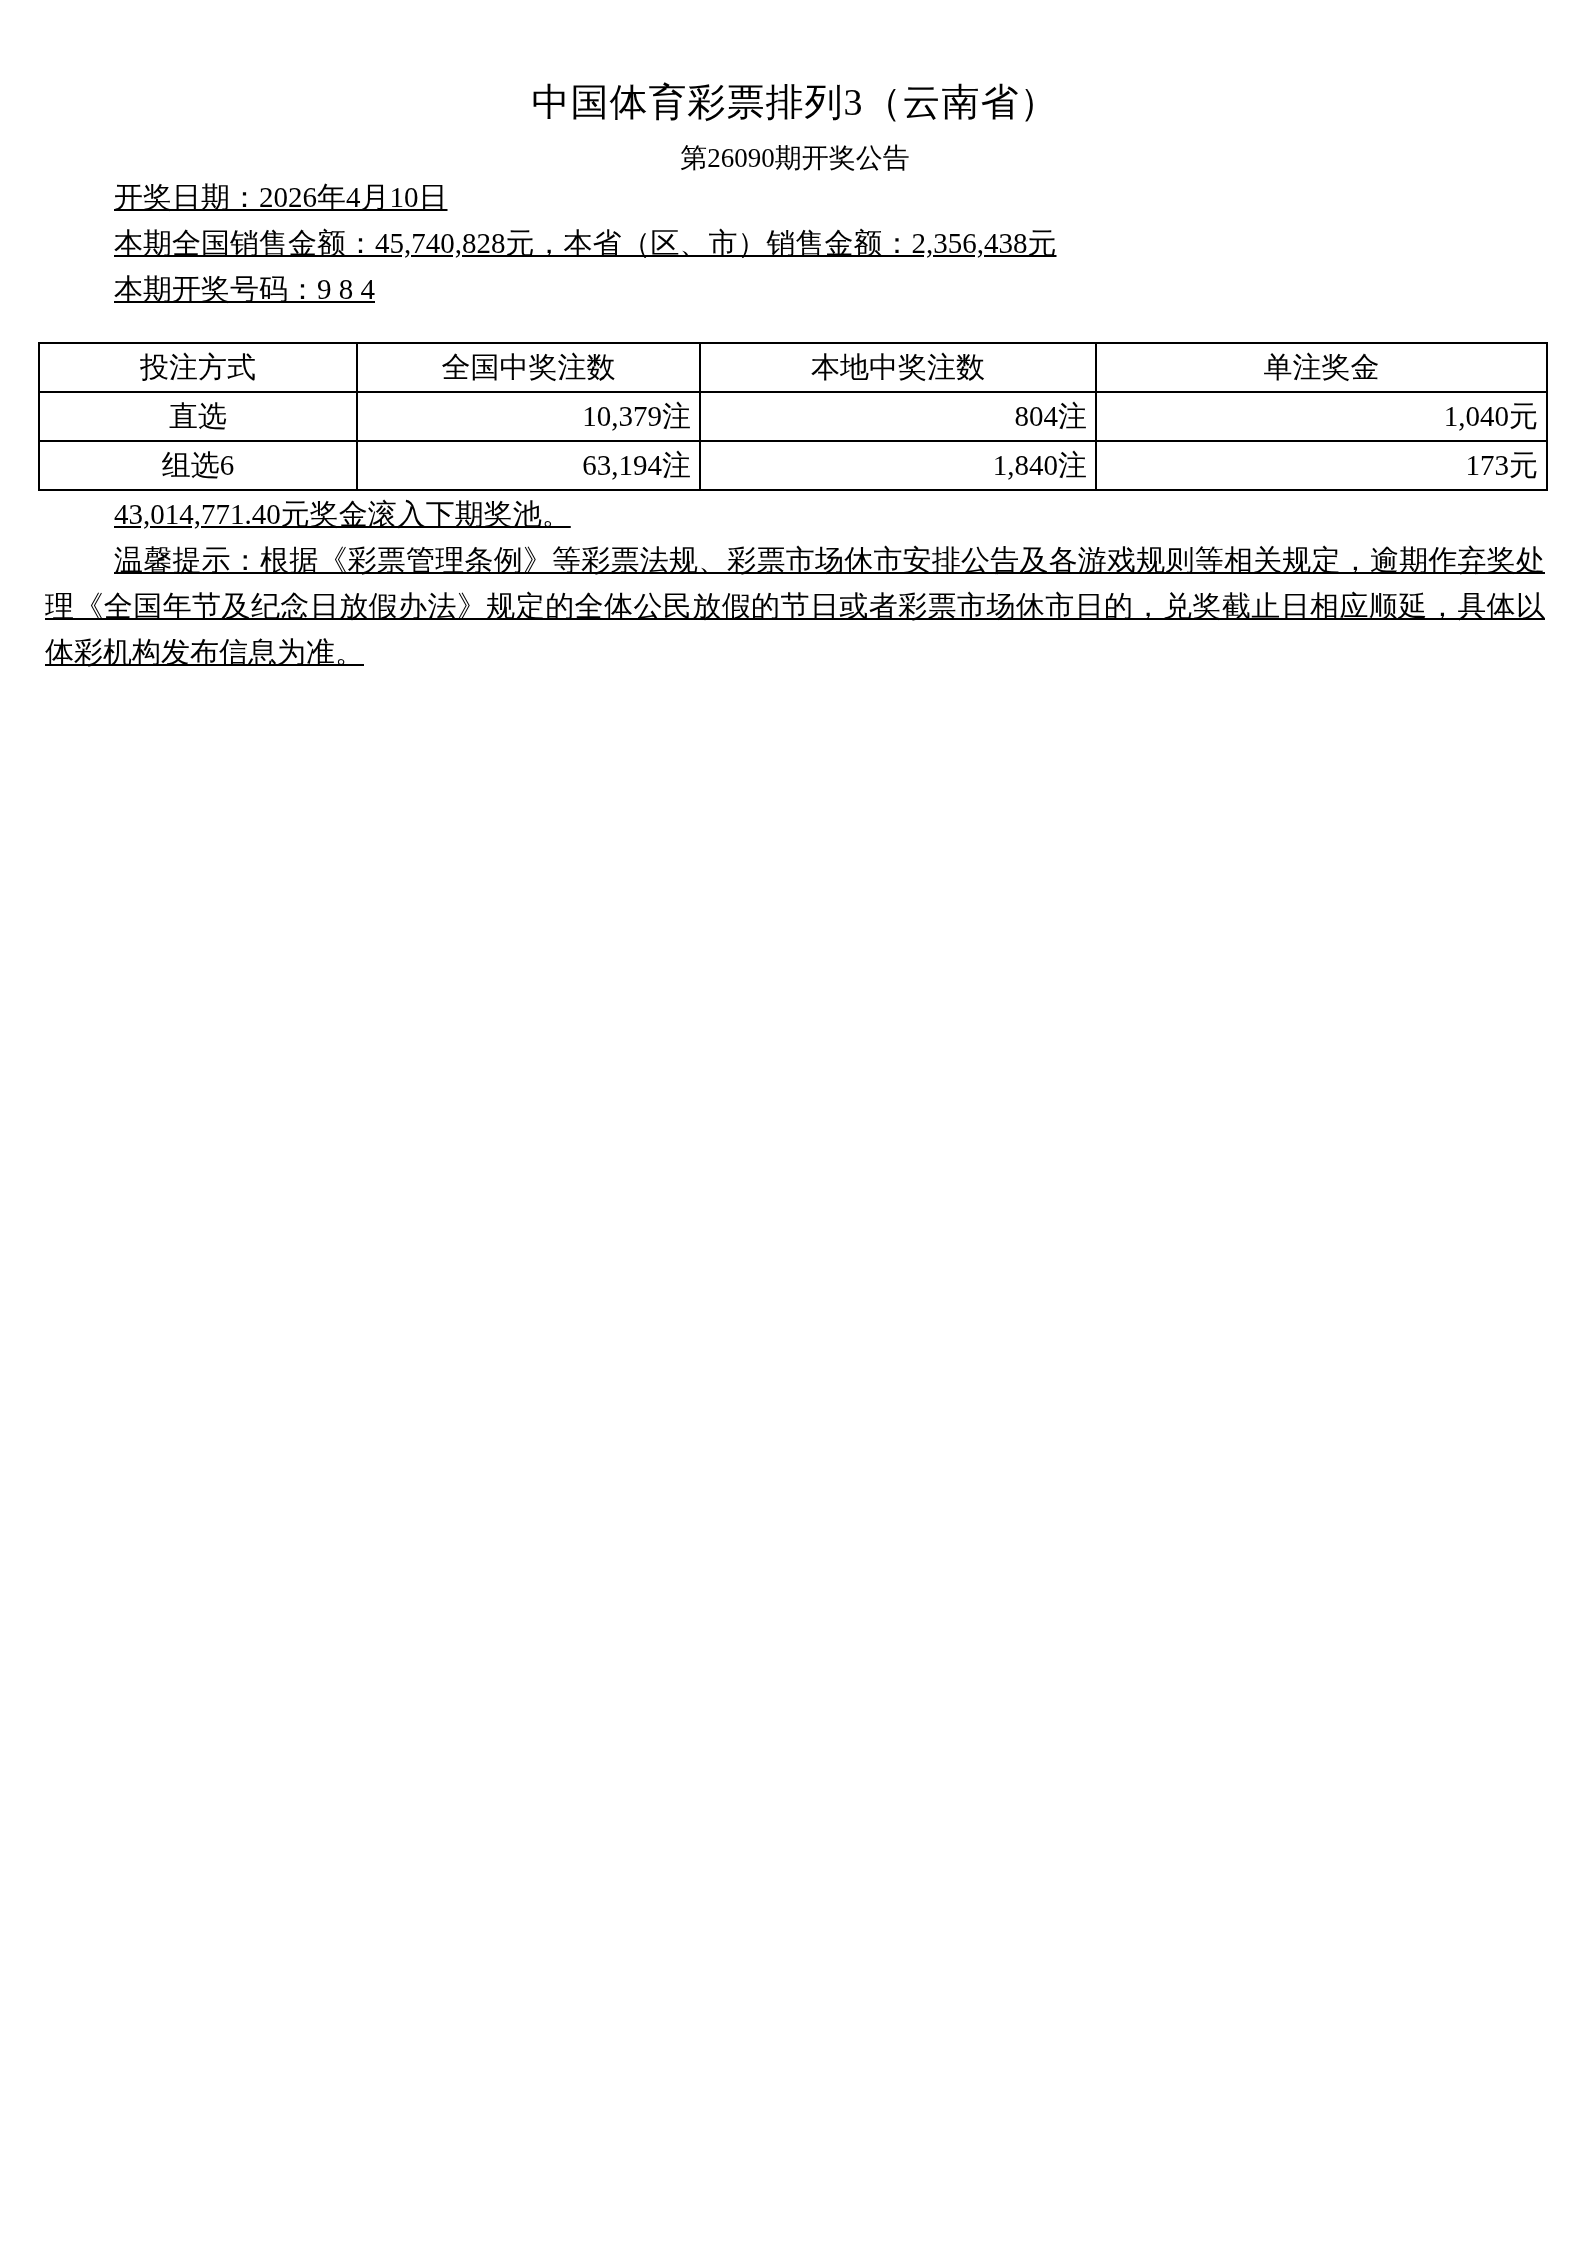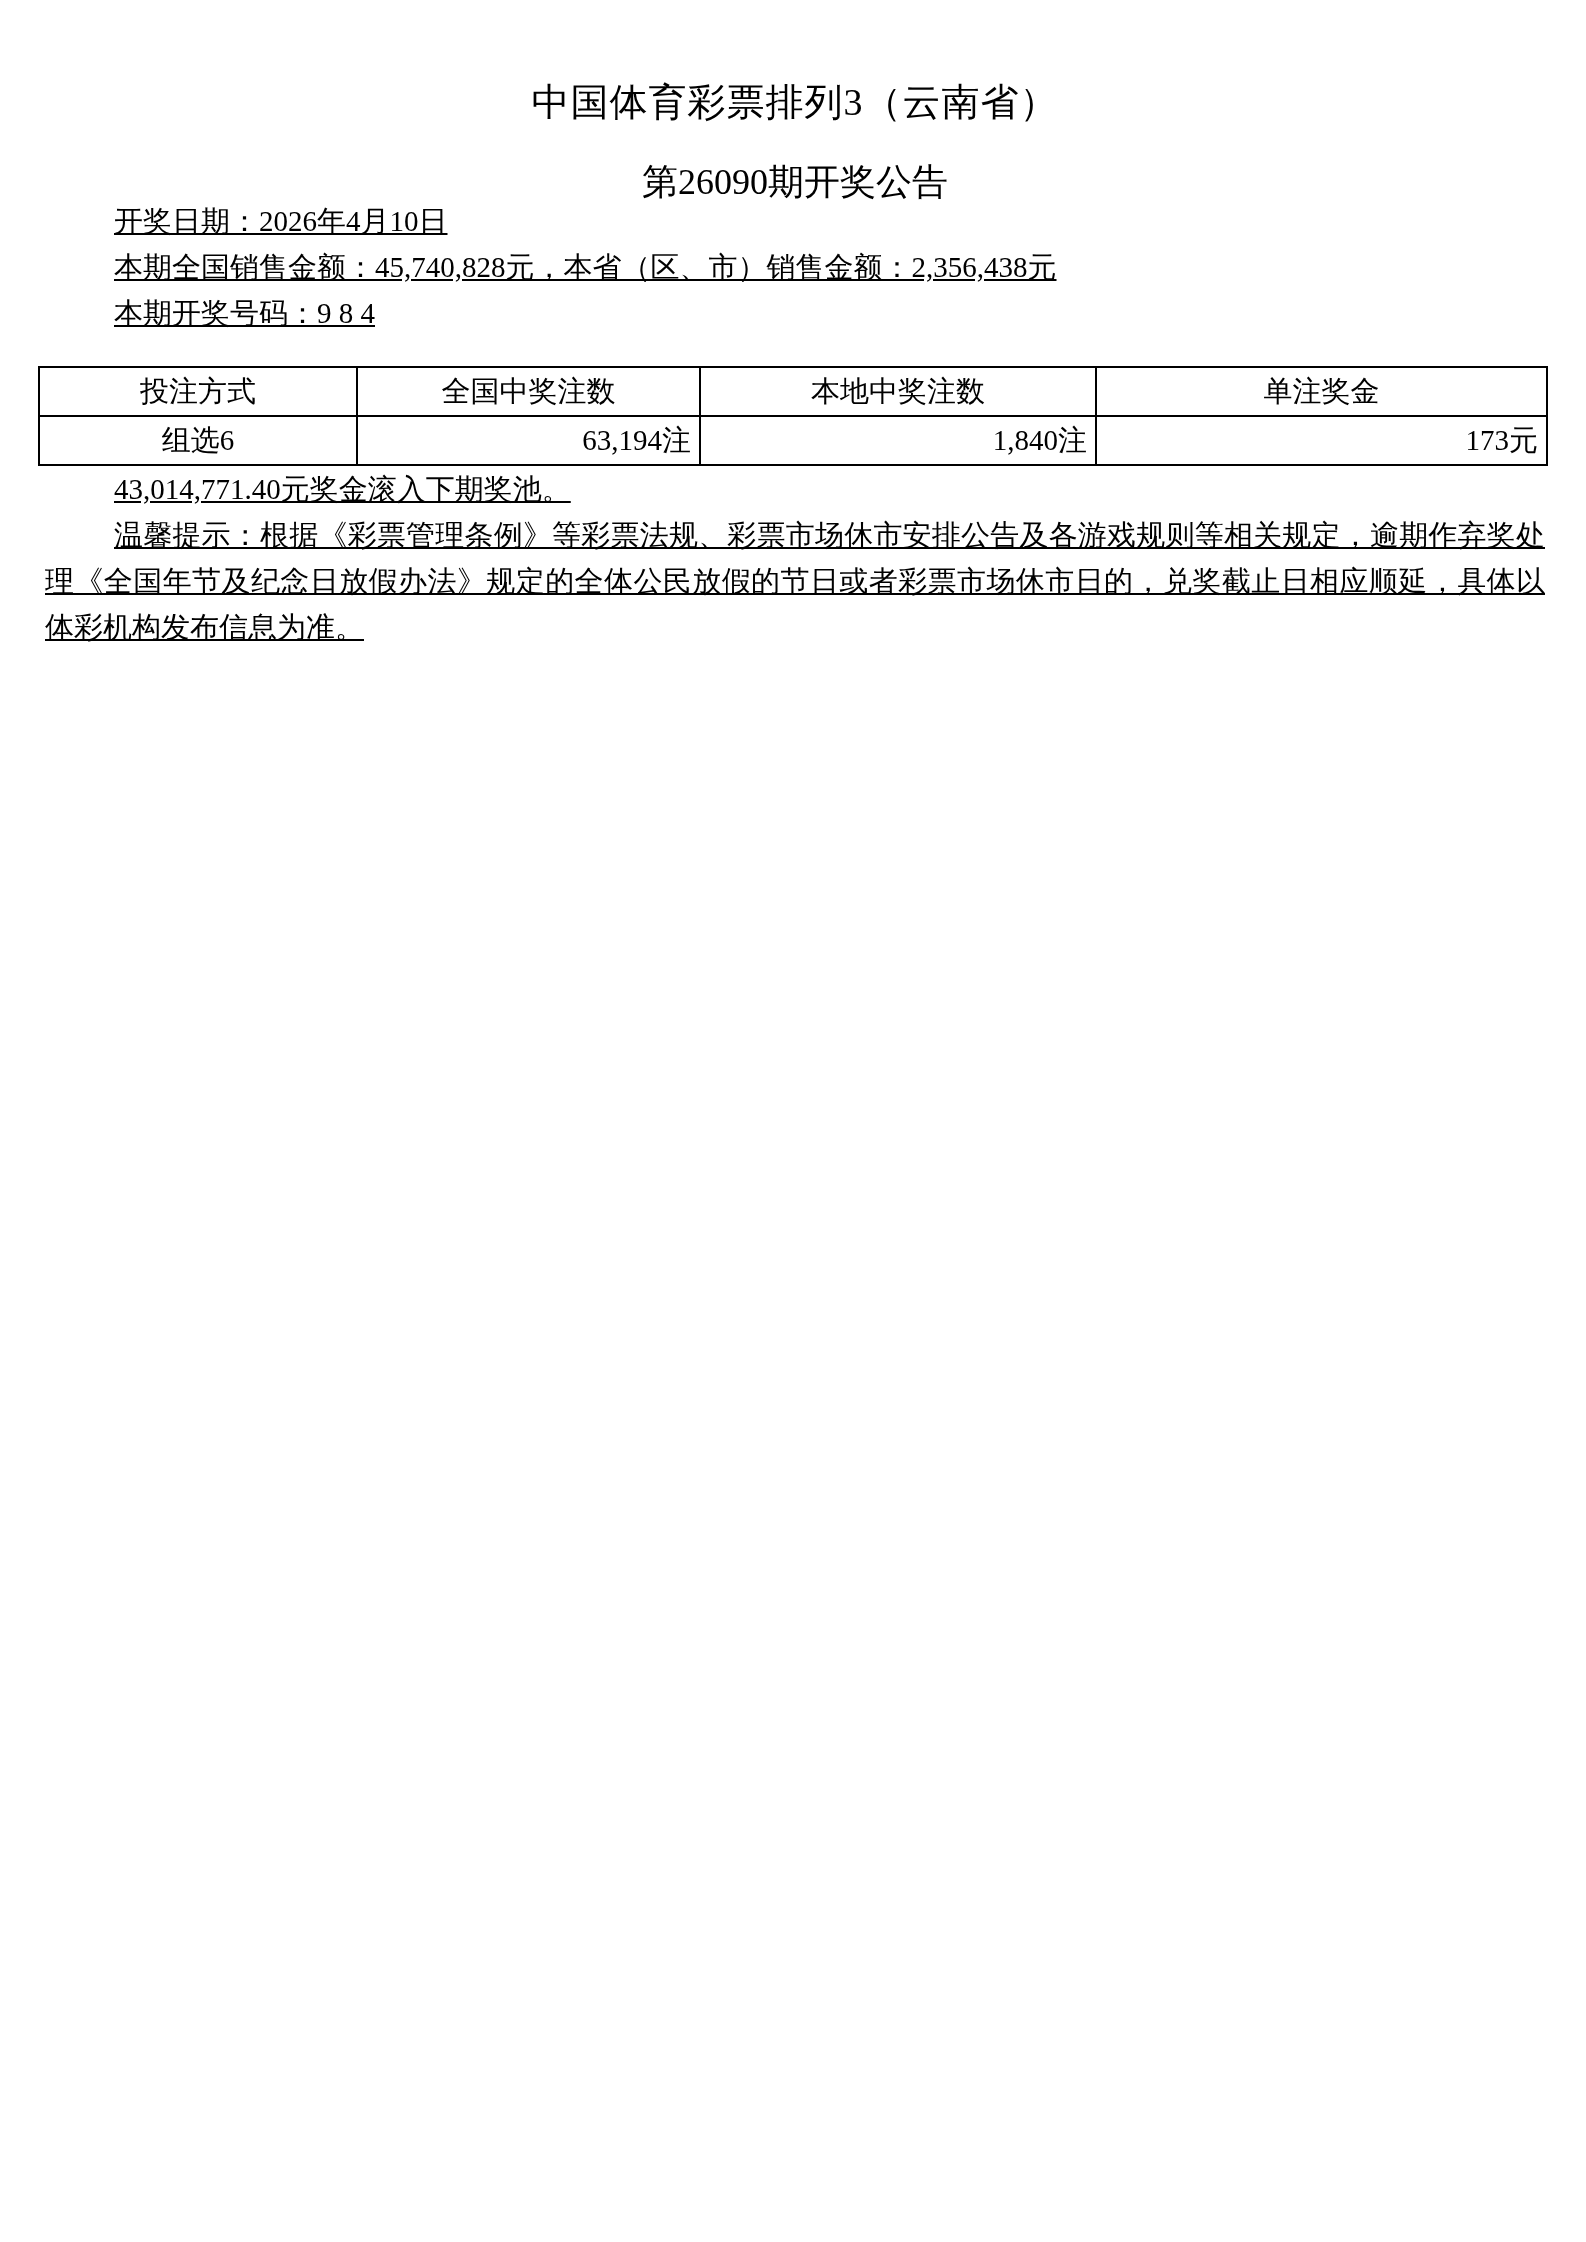--- a/index.html
+++ b/index.html
@@ -15,22 +15,22 @@
 
   .title {
     margin: 82px 0 0 0;
     font-size: 38px;
     line-height: 40px;
     font-weight: 400;
     text-align: center;
     letter-spacing: 1px;
   }
   .subtitle {
-    margin-top: 44px;
-    font-size: 36px;
+    margin-top: 20px;
+    font-size: 27px;
     line-height: 32px;
     text-align: center;
   }
 
   p.line {
     margin: 0;
     font-size: 29px;
     line-height: 46px;
     text-indent: 69px;
     white-space: normal;
@@ -88,20 +88,26 @@
     <thead>
       <tr>
         <th>投注方式</th>
         <th>全国中奖注数</th>
         <th>本地中奖注数</th>
         <th>单注奖金</th>
       </tr>
     </thead>
     <tbody>
       <tr>
+        <td class="c">直选</td>
+        <td class="r">10,379注</td>
+        <td class="r">804注</td>
+        <td class="r">1,040元</td>
+      </tr>
+      <tr>
         <td class="c">组选6</td>
         <td class="r">63,194注</td>
         <td class="r">1,840注</td>
         <td class="r">173元</td>
       </tr>
     </tbody>
   </table>
 
   <p class="line p-roll">43,014,771.40元奖金滚入下期奖池。</p>
   <p class="line p-notice">温馨提示：根据《彩票管理条例》等彩票法规、彩票市场休市安排公告及各游戏规则等相关规定，逾期作弃奖处理《全国年节及纪念日放假办法》规定的全体公民放假的节日或者彩票市场休市日的，兑奖截止日相应顺延，具体以体彩机构发布信息为准。</p>

